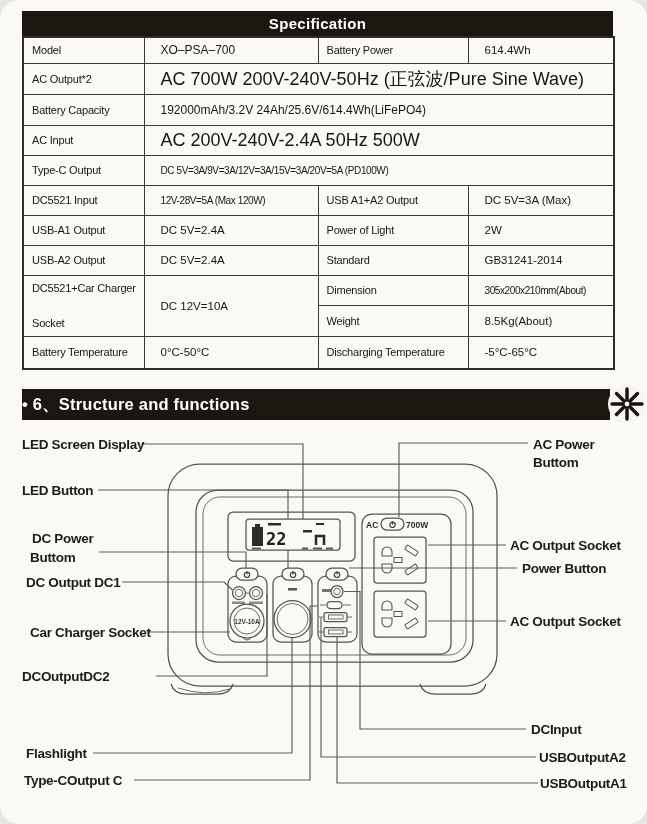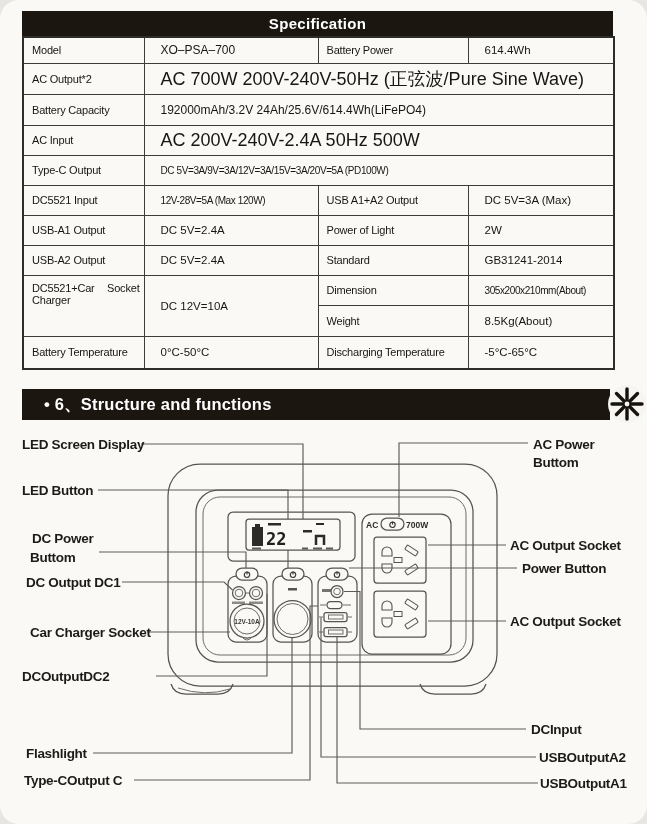--- a/index.html
+++ b/index.html
@@ -22,26 +22,26 @@
   .spec-table td{
     border:1.6px solid #3e3c38;font-weight:400;color:#171614;
     padding:0 4px 0 8px;vertical-align:middle;overflow:hidden;white-space:nowrap;
   }
   .spec-table td.v{padding-left:16px;}
   .lbl{font-size:11px;letter-spacing:-0.2px;}
   .val{font-size:11.5px;}
   .big{font-size:18px;margin-left:8px;}
   .med{font-size:12px;}
   .sml{font-size:10px;letter-spacing:-0.4px;}
-  .spread{display:flex;flex-direction:row;justify-content:space-between;height:47px;white-space:normal;}
+  .spread{display:flex;flex-direction:column;justify-content:space-between;height:47px;white-space:normal;}
   
   .sec{
     position:absolute;left:22px;top:389px;width:588px;height:31px;background:#1b160f;
     color:#fff;display:flex;align-items:center;font-size:16.5px;font-weight:700;
-    padding-left:22px;box-sizing:border-box;letter-spacing:.2px;
+    box-sizing:border-box;letter-spacing:.2px;
   }
   .snow{position:absolute;left:603px;top:382px;}
   
   .diag{position:absolute;left:0;top:424px;}
   .dln{stroke:#57544f;stroke-width:1.25;fill:none;}
   .dfill{stroke:#57544f;stroke-width:1.25;fill:#faf9f6;}
   .dthin{stroke:#6f6c66;stroke-width:1;fill:none;}
   .ldr{stroke:#5e5b56;stroke-width:1.15;fill:none;}
   .lab{font:700 13.5px "Liberation Sans",sans-serif;fill:#1d1b17;letter-spacing:-0.3px;}
   .tiny{font:700 6.5px "Liberation Sans",sans-serif;fill:#3a3834;}

